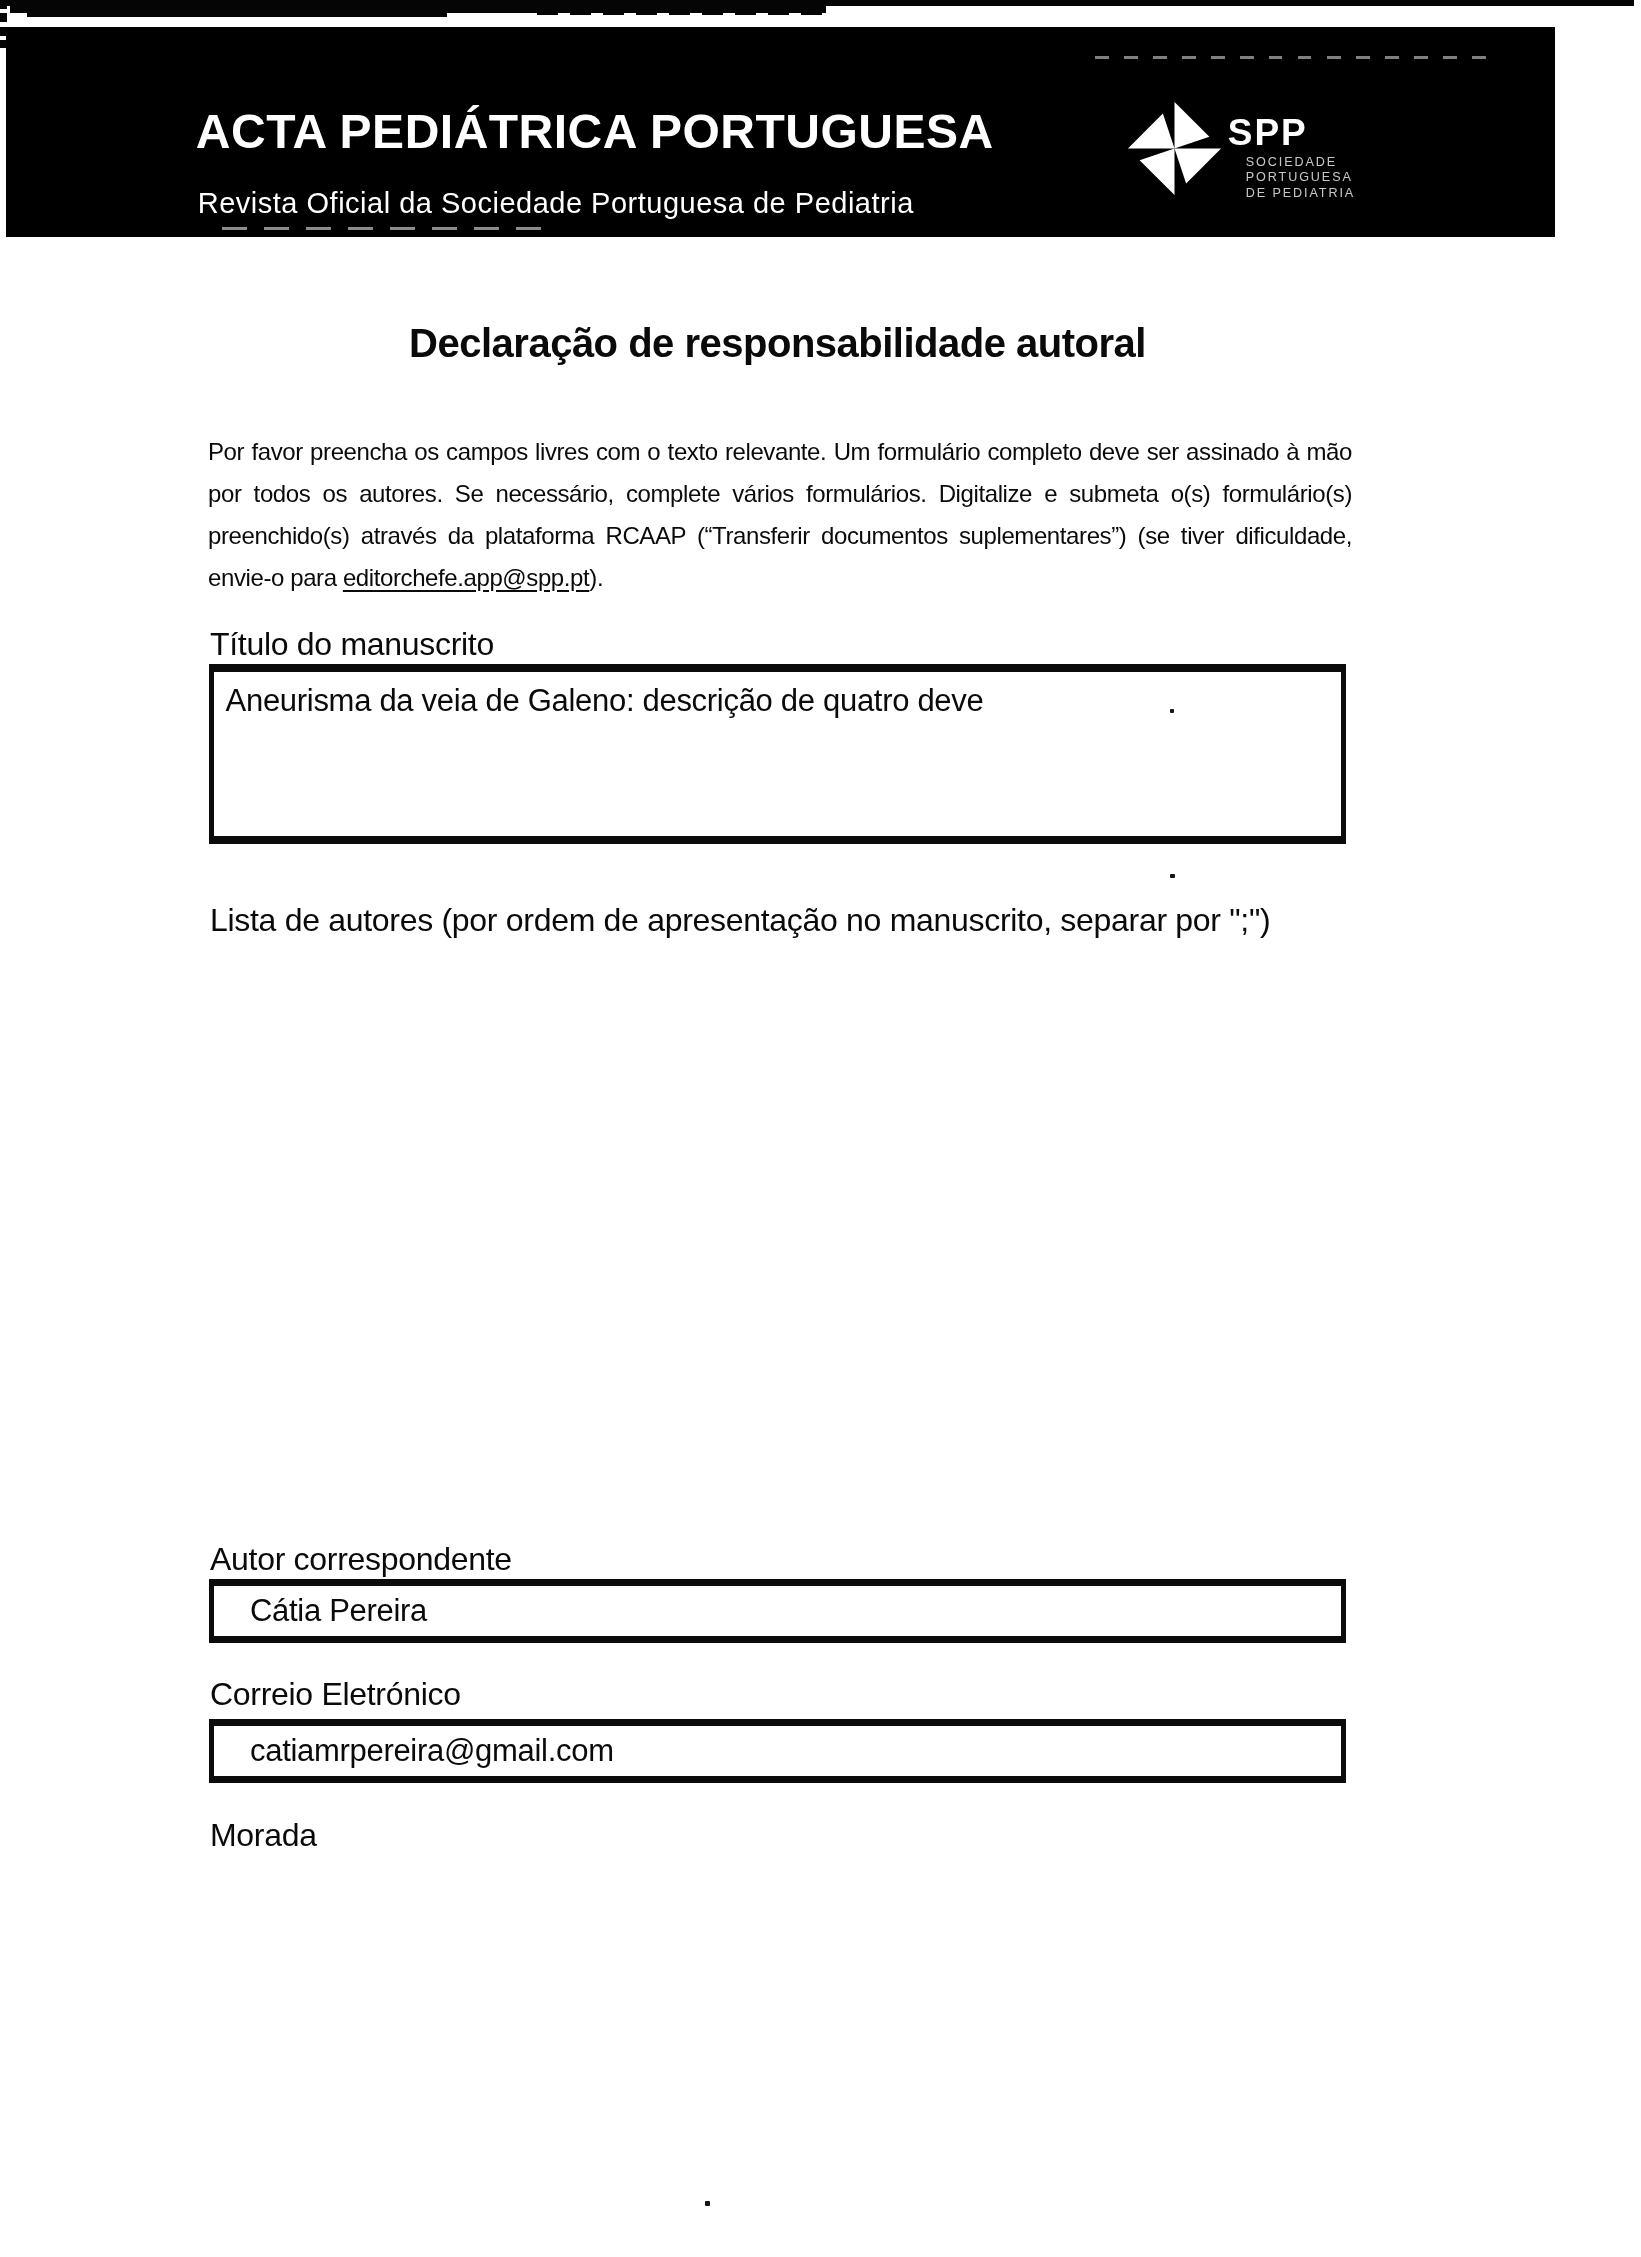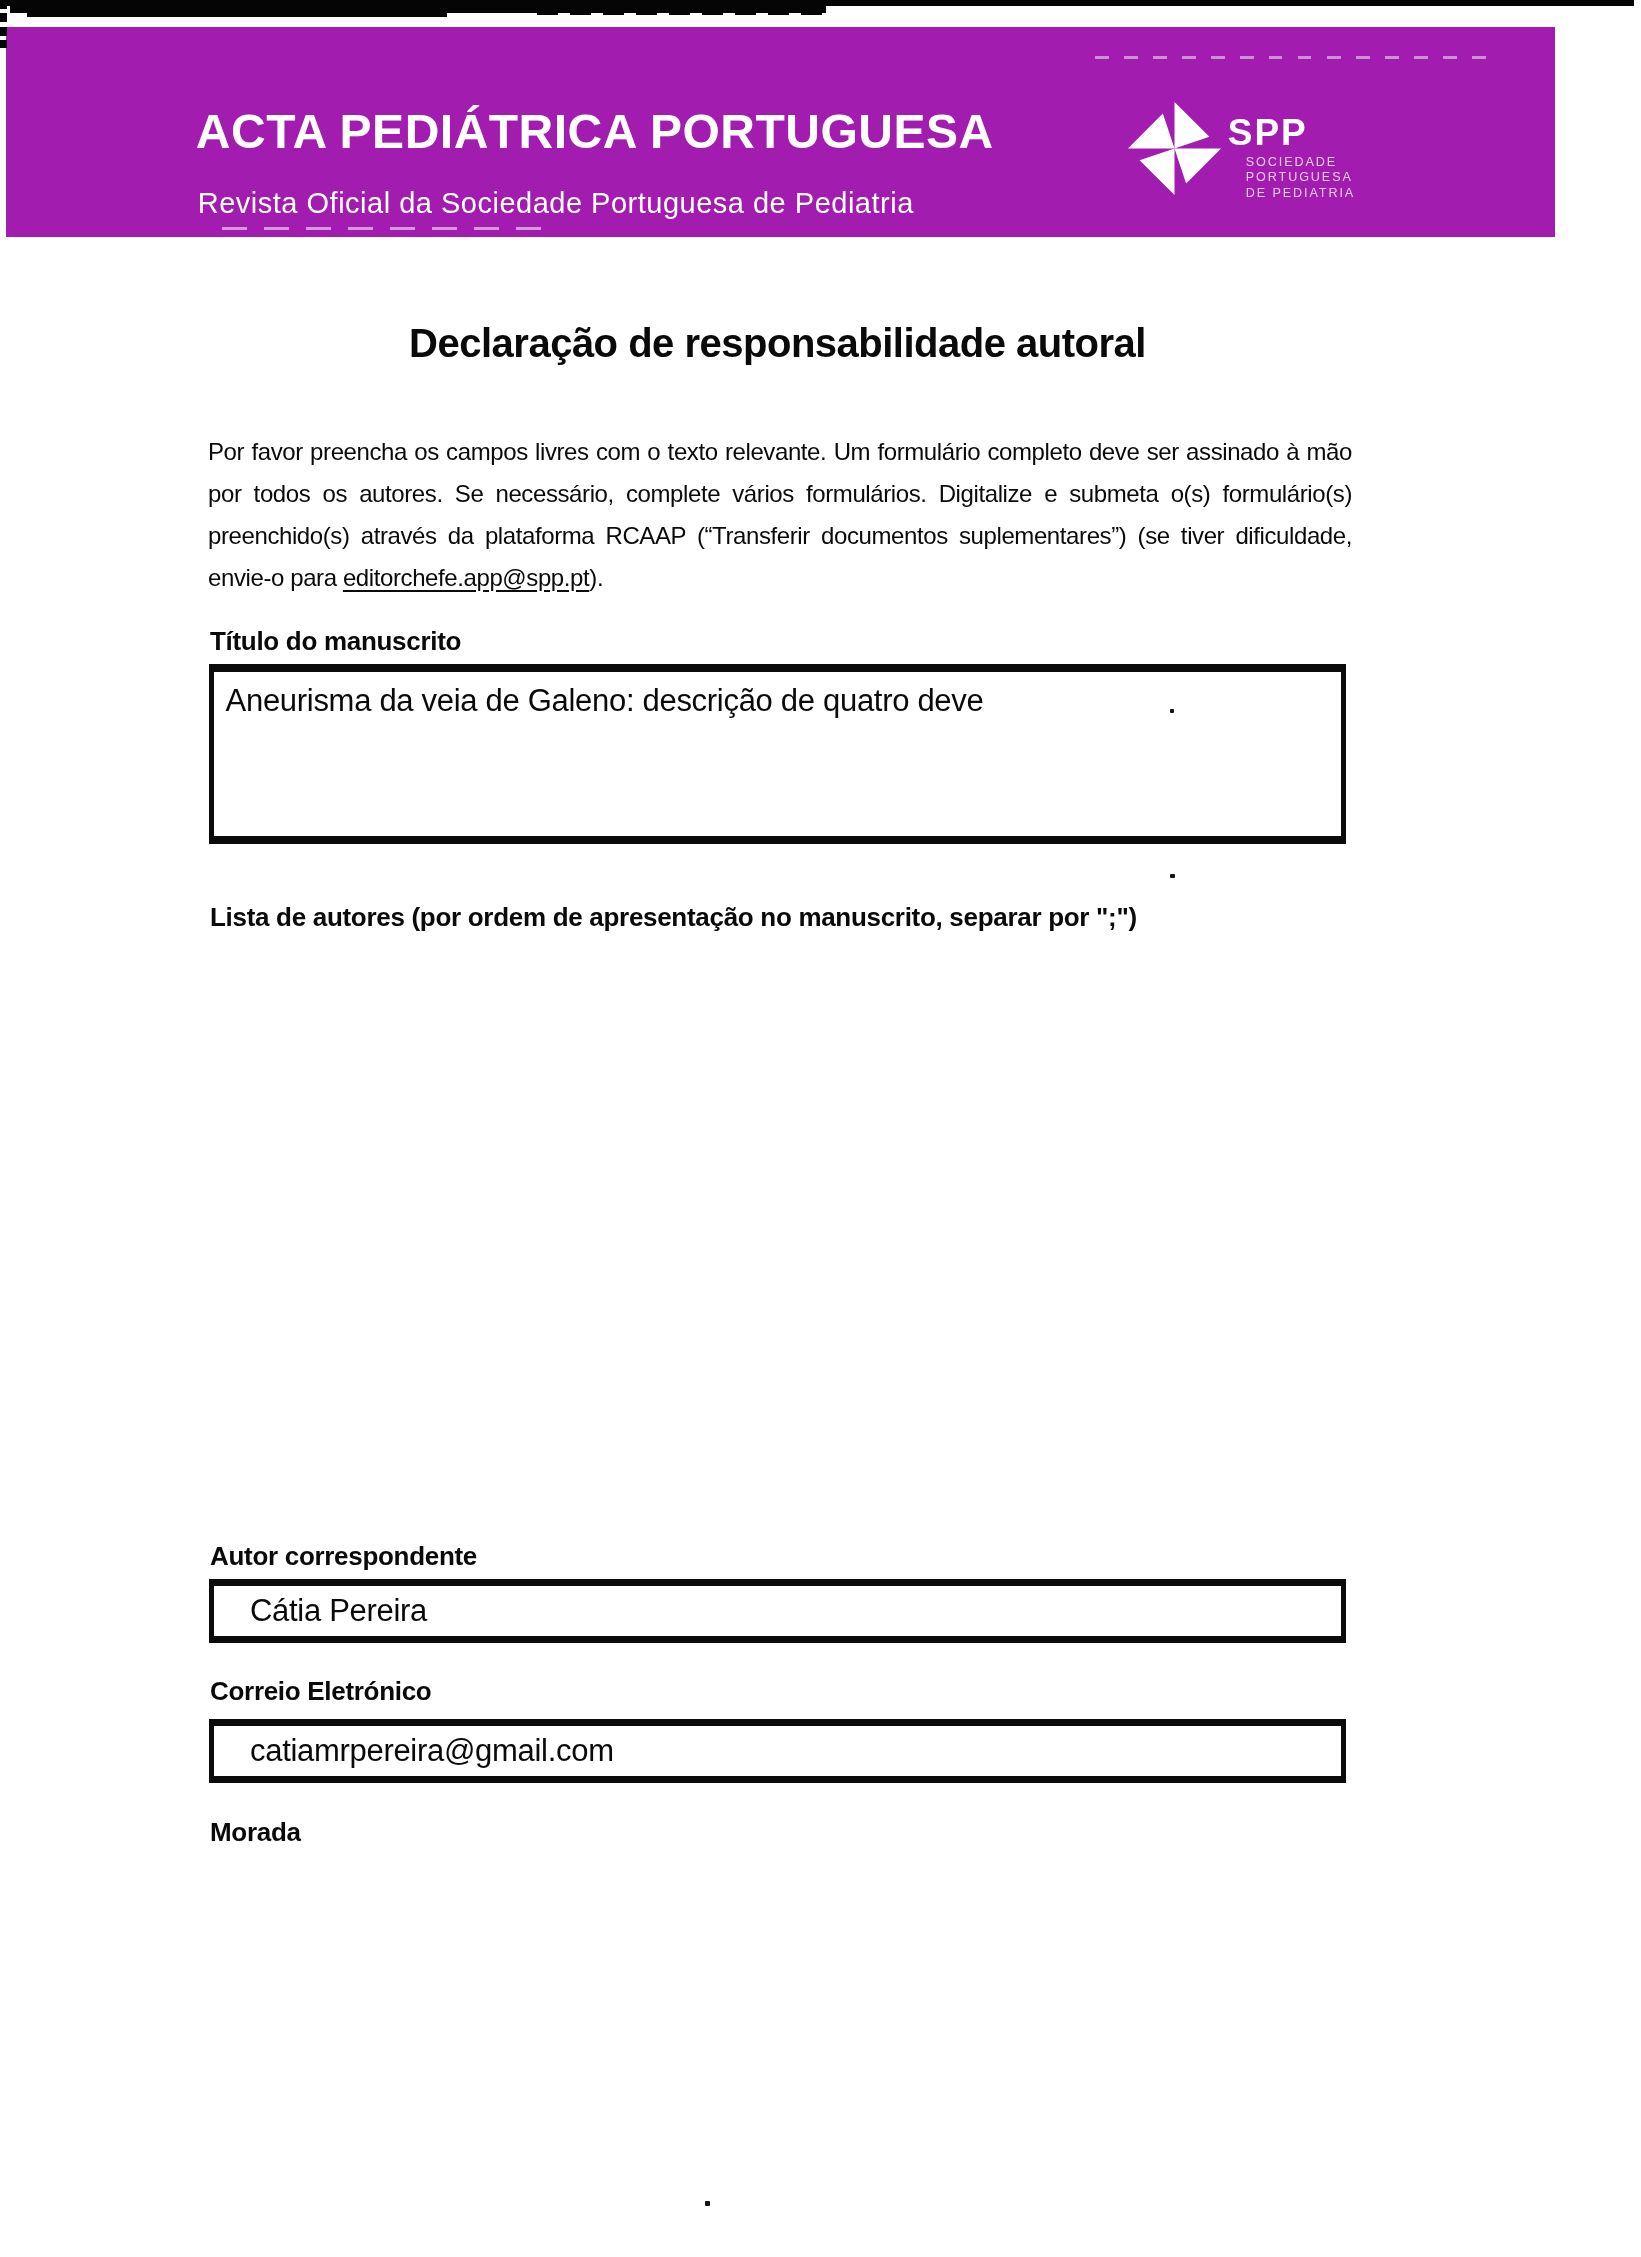--- a/index.html
+++ b/index.html
@@ -22,21 +22,21 @@
   }
   .left-tick {
     position: absolute; left: 0; top: 1556; width: 6.8px; height: 48px;
     background: repeating-linear-gradient(180deg, #050505 0 8.7px, transparent 8.7px 13.5px);
   }
   .speck { position: absolute; background: #151515; border-radius: 1px; }
 
   
   .banner {
     position: absolute; left: 5.8px; top: 27px; width: 1549px; height: 210px;
-    background: #a21caf; color: #ffffff;
+    background: #000000; color: #ffffff;
   }
   .banner-noise-top {
     position: absolute; left: 1089px; top: 29px; width: 396px; height: 2.9px; opacity: .5;
     background: repeating-linear-gradient(90deg, #ffffff 0 13.5px, transparent 13.5px 29px);
   }
   .banner-noise-bottom {
     position: absolute; left: 216px; top: 200px; width: 328px; height: 2.9px; opacity: .55;
     background: repeating-linear-gradient(90deg, #ffffff 0 25px, transparent 25px 42px);
   }
   .journal-title {
@@ -66,21 +66,21 @@
   }
   .instructions {
     position: absolute; left: 208px; top: 407px; width: 1144px;
     font-size: 24px; font-weight: normal; line-height: 42px;
     text-align: justify; letter-spacing: -0.4px;
   }
   .email-link { text-decoration: underline; text-underline-offset: 3.9px; }
 
   .field-label {
     position: absolute; left: 210px;
-    font-size: 26px; font-weight: bold; letter-spacing: -0.3px; white-space: nowrap;
+    font-size: 32px; font-weight: normal; letter-spacing: -0.3px; white-space: nowrap;
   }
   .field-box {
     position: absolute; left: 209px; width: 1137px;
     box-sizing: border-box; background: #ffffff;
     border: solid #0b0b0b; border-width: 8.7px 5.8px 8.7px 5.8px;
   }
   .field-value {
     display: block; padding: 7.7px 11.6px;
     font-size: 31px; font-weight: normal; line-height: 42px; letter-spacing: -0.3px;
   }

